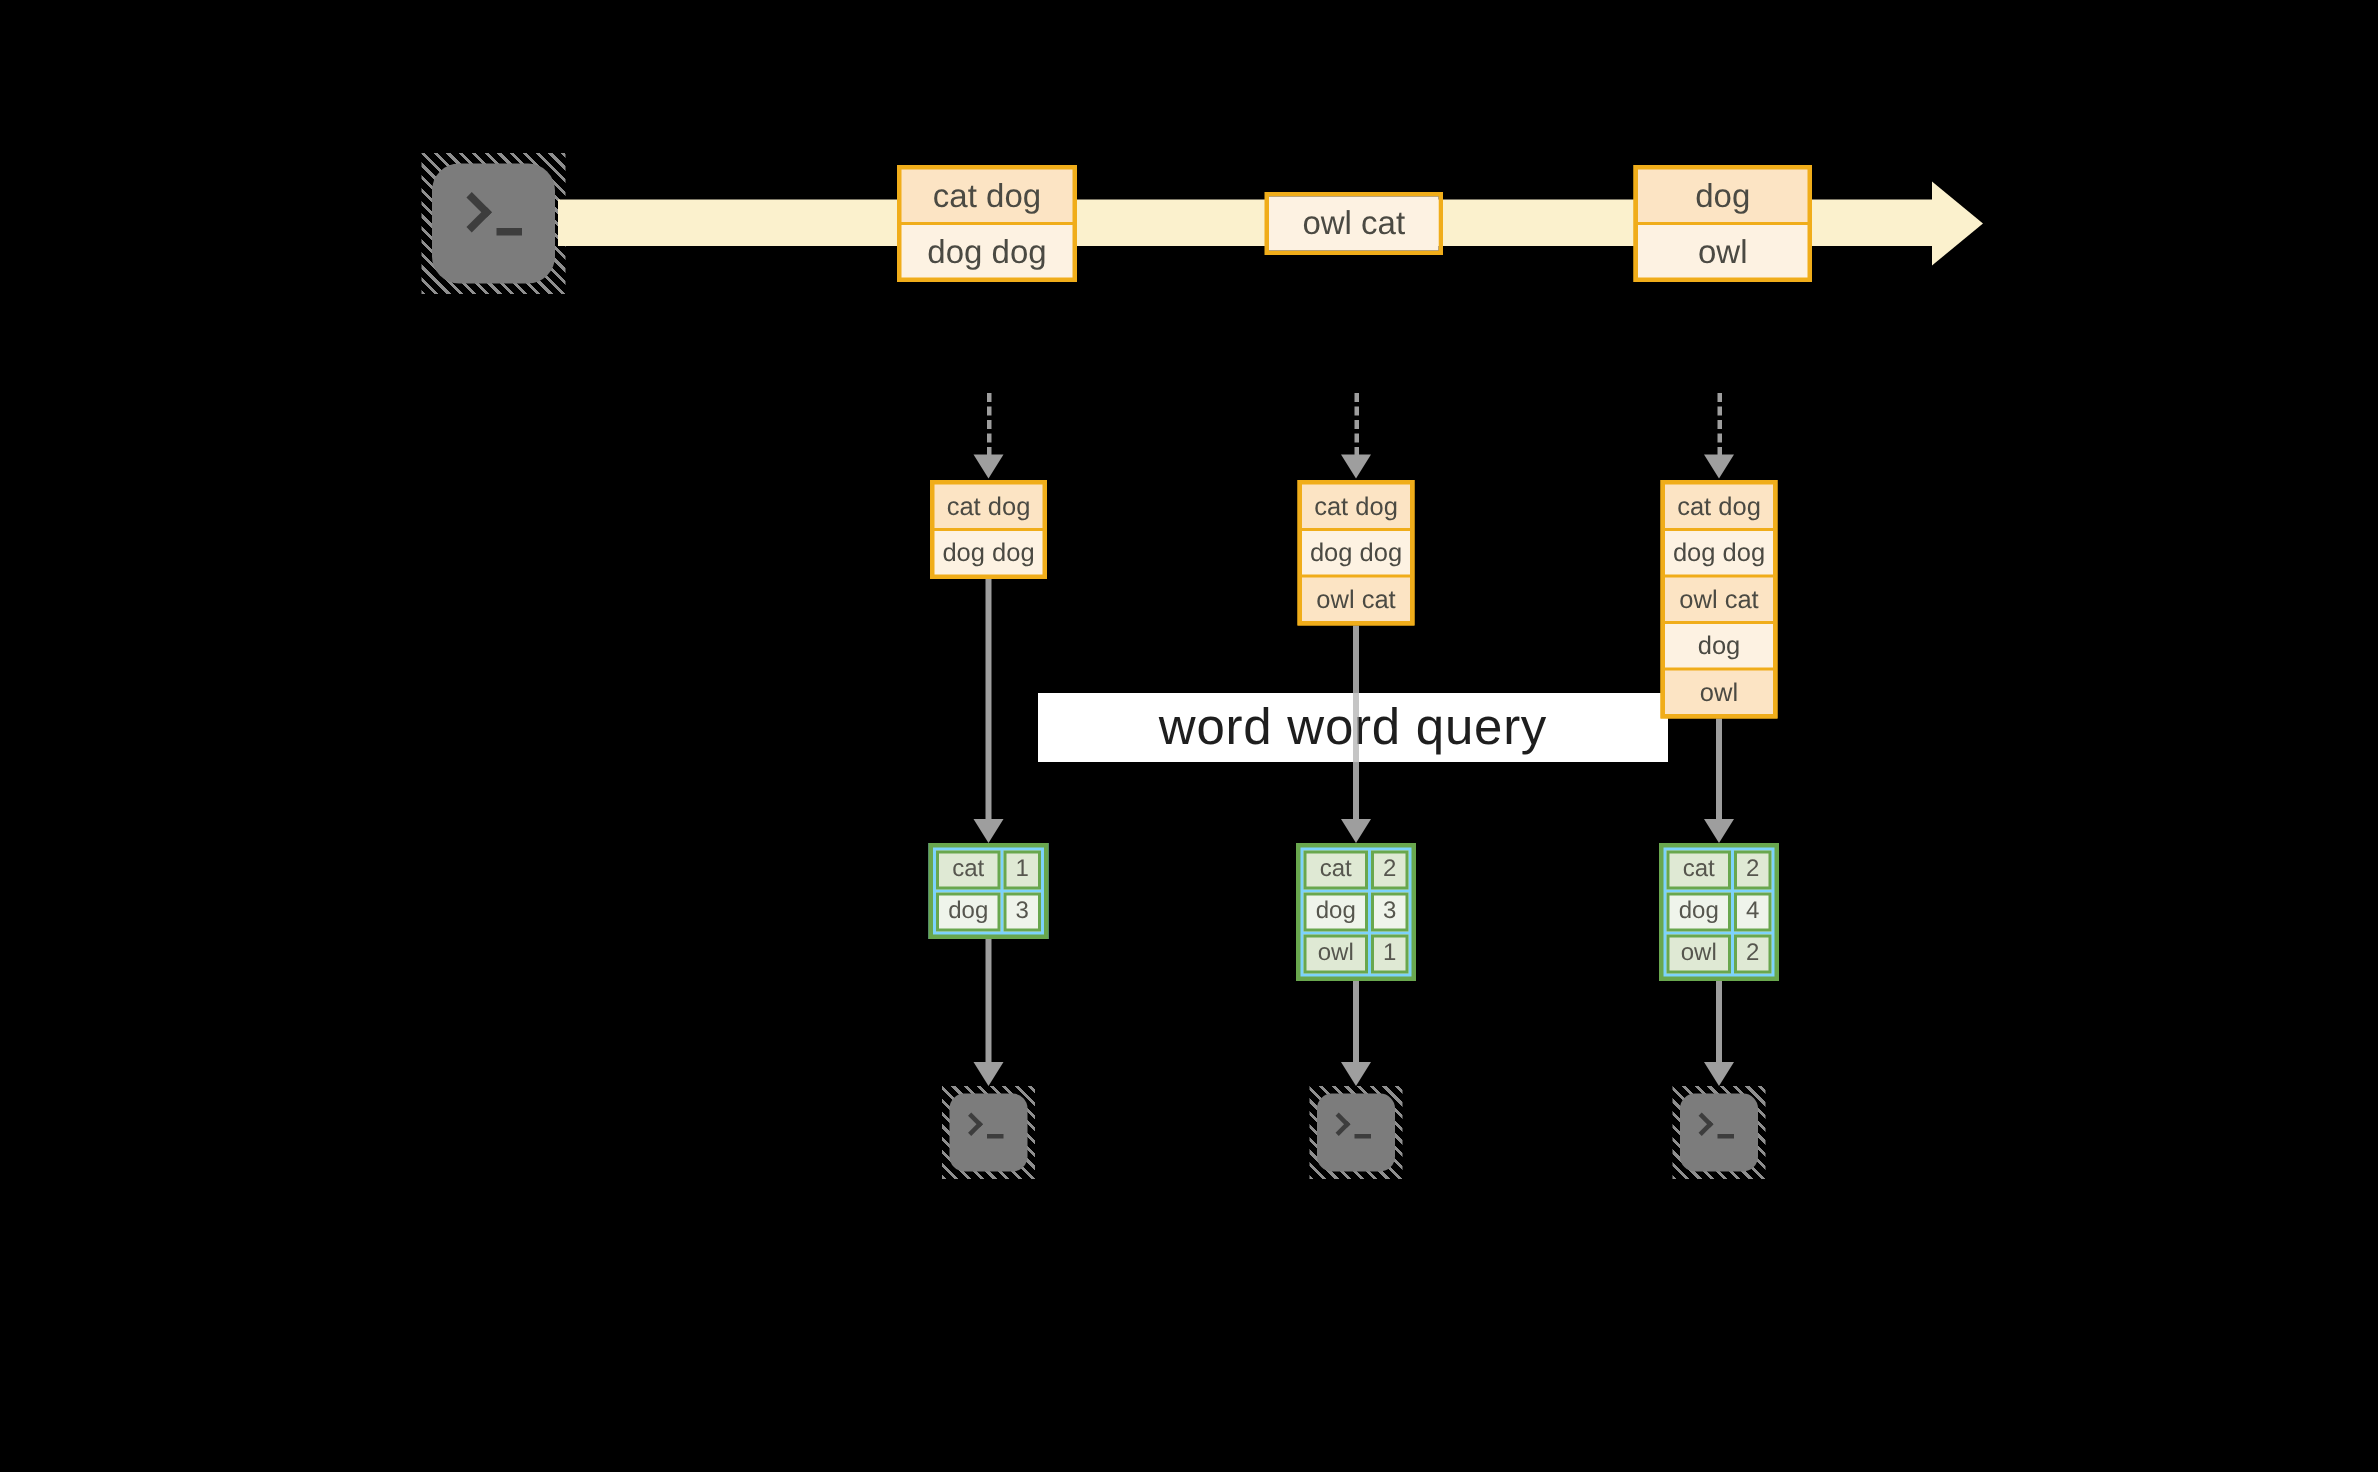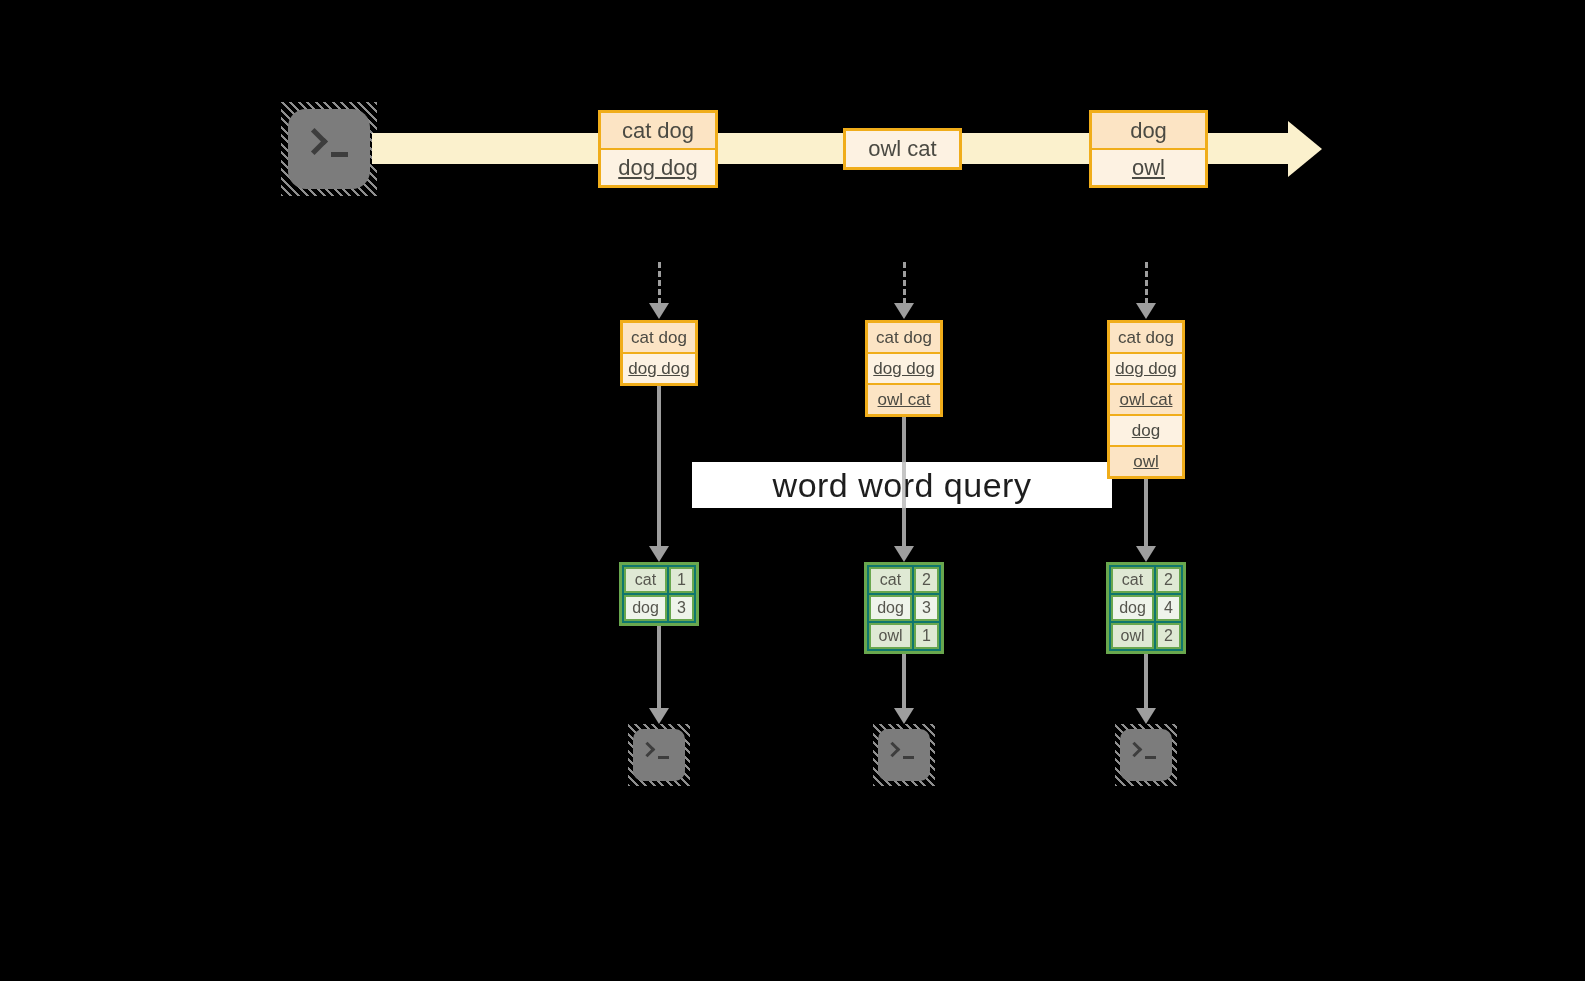--- a/index.html
+++ b/index.html
@@ -35,21 +35,21 @@
   .stream-shaft{position:absolute;left:372px;top:133px;width:916px;height:31px;
         background:var(--band);z-index:1;}
   .stream-head{position:absolute;left:1288px;top:121px;width:0;height:0;z-index:1;
         border-top:28px solid transparent;border-bottom:28px solid transparent;
         border-left:34px solid var(--band);}
 
   
   .obox{position:absolute;border:3px solid var(--gold);display:flex;
         flex-direction:column;z-index:4;background:var(--gold);}
   .orow{display:flex;align-items:center;justify-content:center;color:var(--txt);}
-  .orow + .orow{margin-top:2px;text-decoration:underline;}
+  .orow + .orow{margin-top:2px;}
   .row-dark{background:var(--fill-dark);}
   .row-light{background:var(--fill-light);}
   .msg .orow{width:114px;height:35px;font-size:22px;}
   .msg1{left:598px;top:110px;}
   .msg2{left:843px;top:128px;}
   .msg2 .orow{width:113px;height:36px;}
   .msg3{left:1089px;top:110px;}
   .msg3 .orow{width:113px;height:35px;}
   .stack .orow{width:72px;height:29px;font-size:17px;}
   .stack1{left:620px;top:320px;}
@@ -63,21 +63,21 @@
          border-right:10px solid transparent;border-top:16px solid var(--gray);z-index:1;}
   .band-cross{position:absolute;left:902px;top:462px;width:4px;height:46px;
          background:rgba(158,158,158,.6);z-index:3;}
 
   
   .qband{position:absolute;left:692px;top:462px;width:420px;height:46px;background:#ffffff;
          z-index:2;display:flex;align-items:center;justify-content:center;}
   .qband span{font-size:34px;color:#1e1e1e;letter-spacing:.5px;}
 
   
-  .gtable{position:absolute;top:562px;border:3px solid var(--green);background:#0f766e;
+  .gtable{position:absolute;top:562px;border:3px solid var(--green);background:#7dd3fc;
           padding:2px;display:grid;grid-template-columns:43px 25px;gap:2px;z-index:3;}
   .gcell{box-sizing:border-box;height:26px;border:2px solid var(--green);
          display:flex;align-items:center;justify-content:center;
          font-size:16px;color:var(--gtxt);}
   .g-dark{background:var(--gcell-dark);}
   .g-light{background:var(--gcell-light);}
   .t1{left:619px;} .t2{left:864px;} .t3{left:1106px;}
 </style>
 </head>
 <body>

